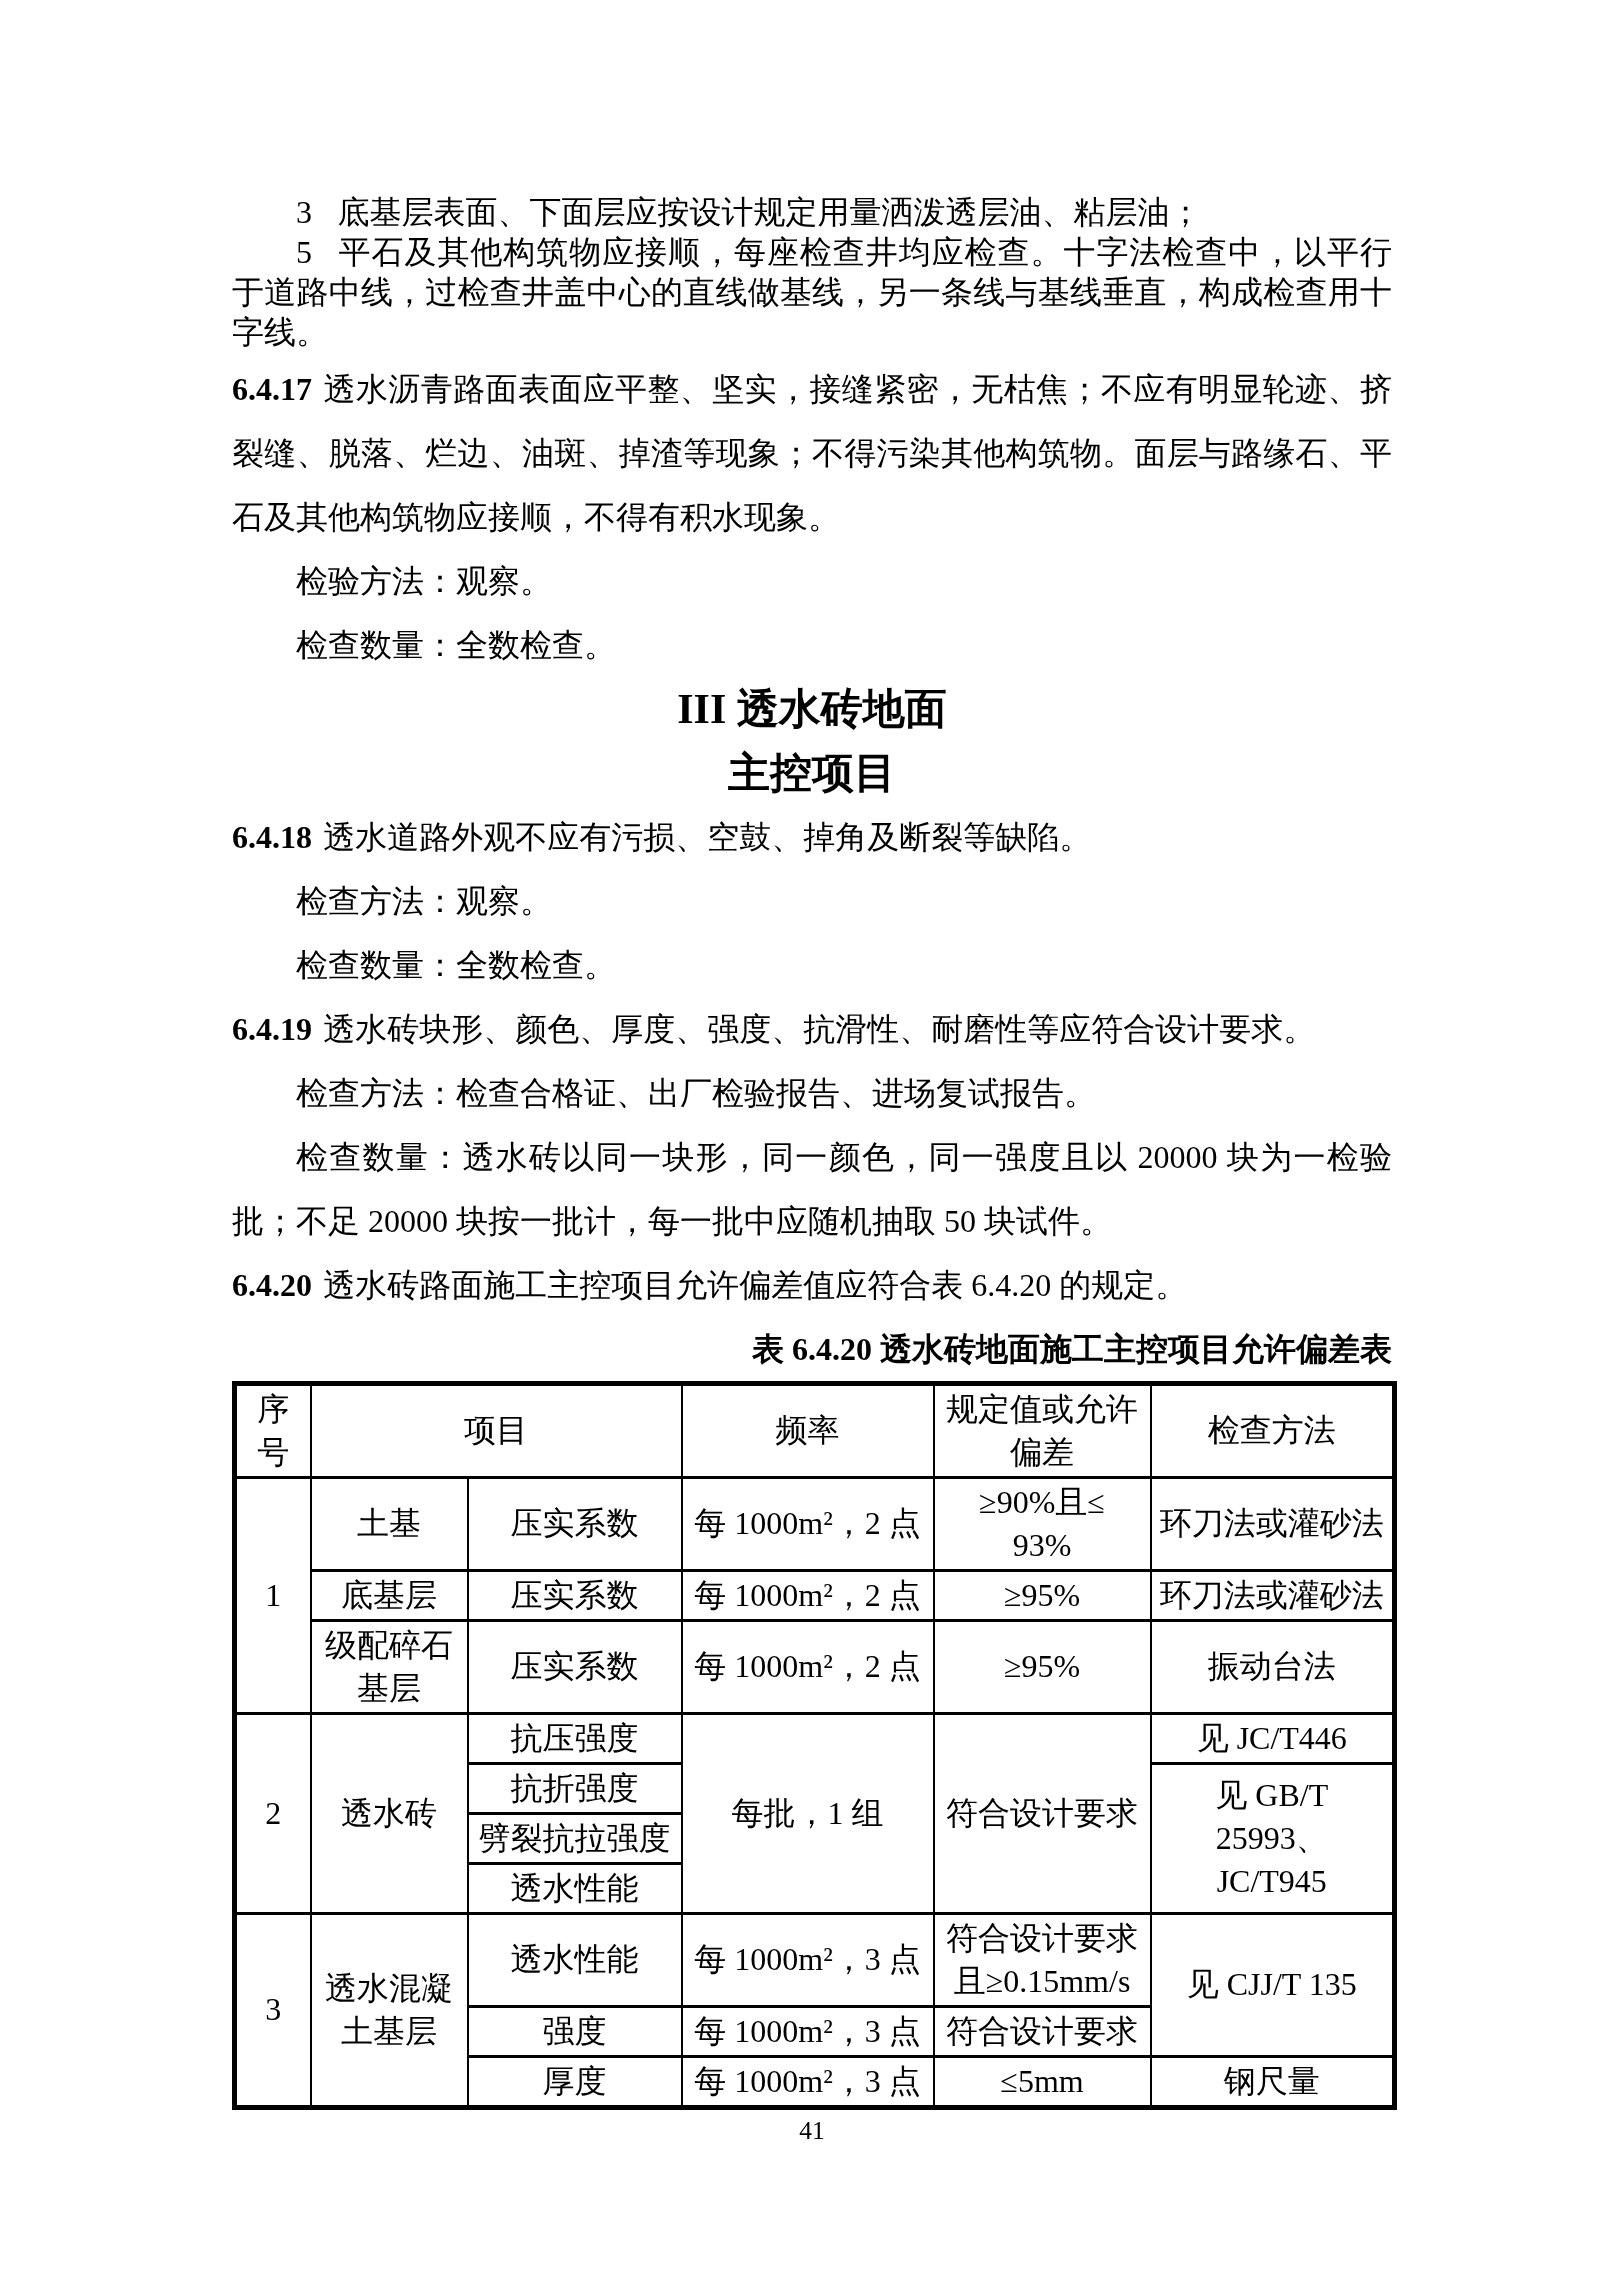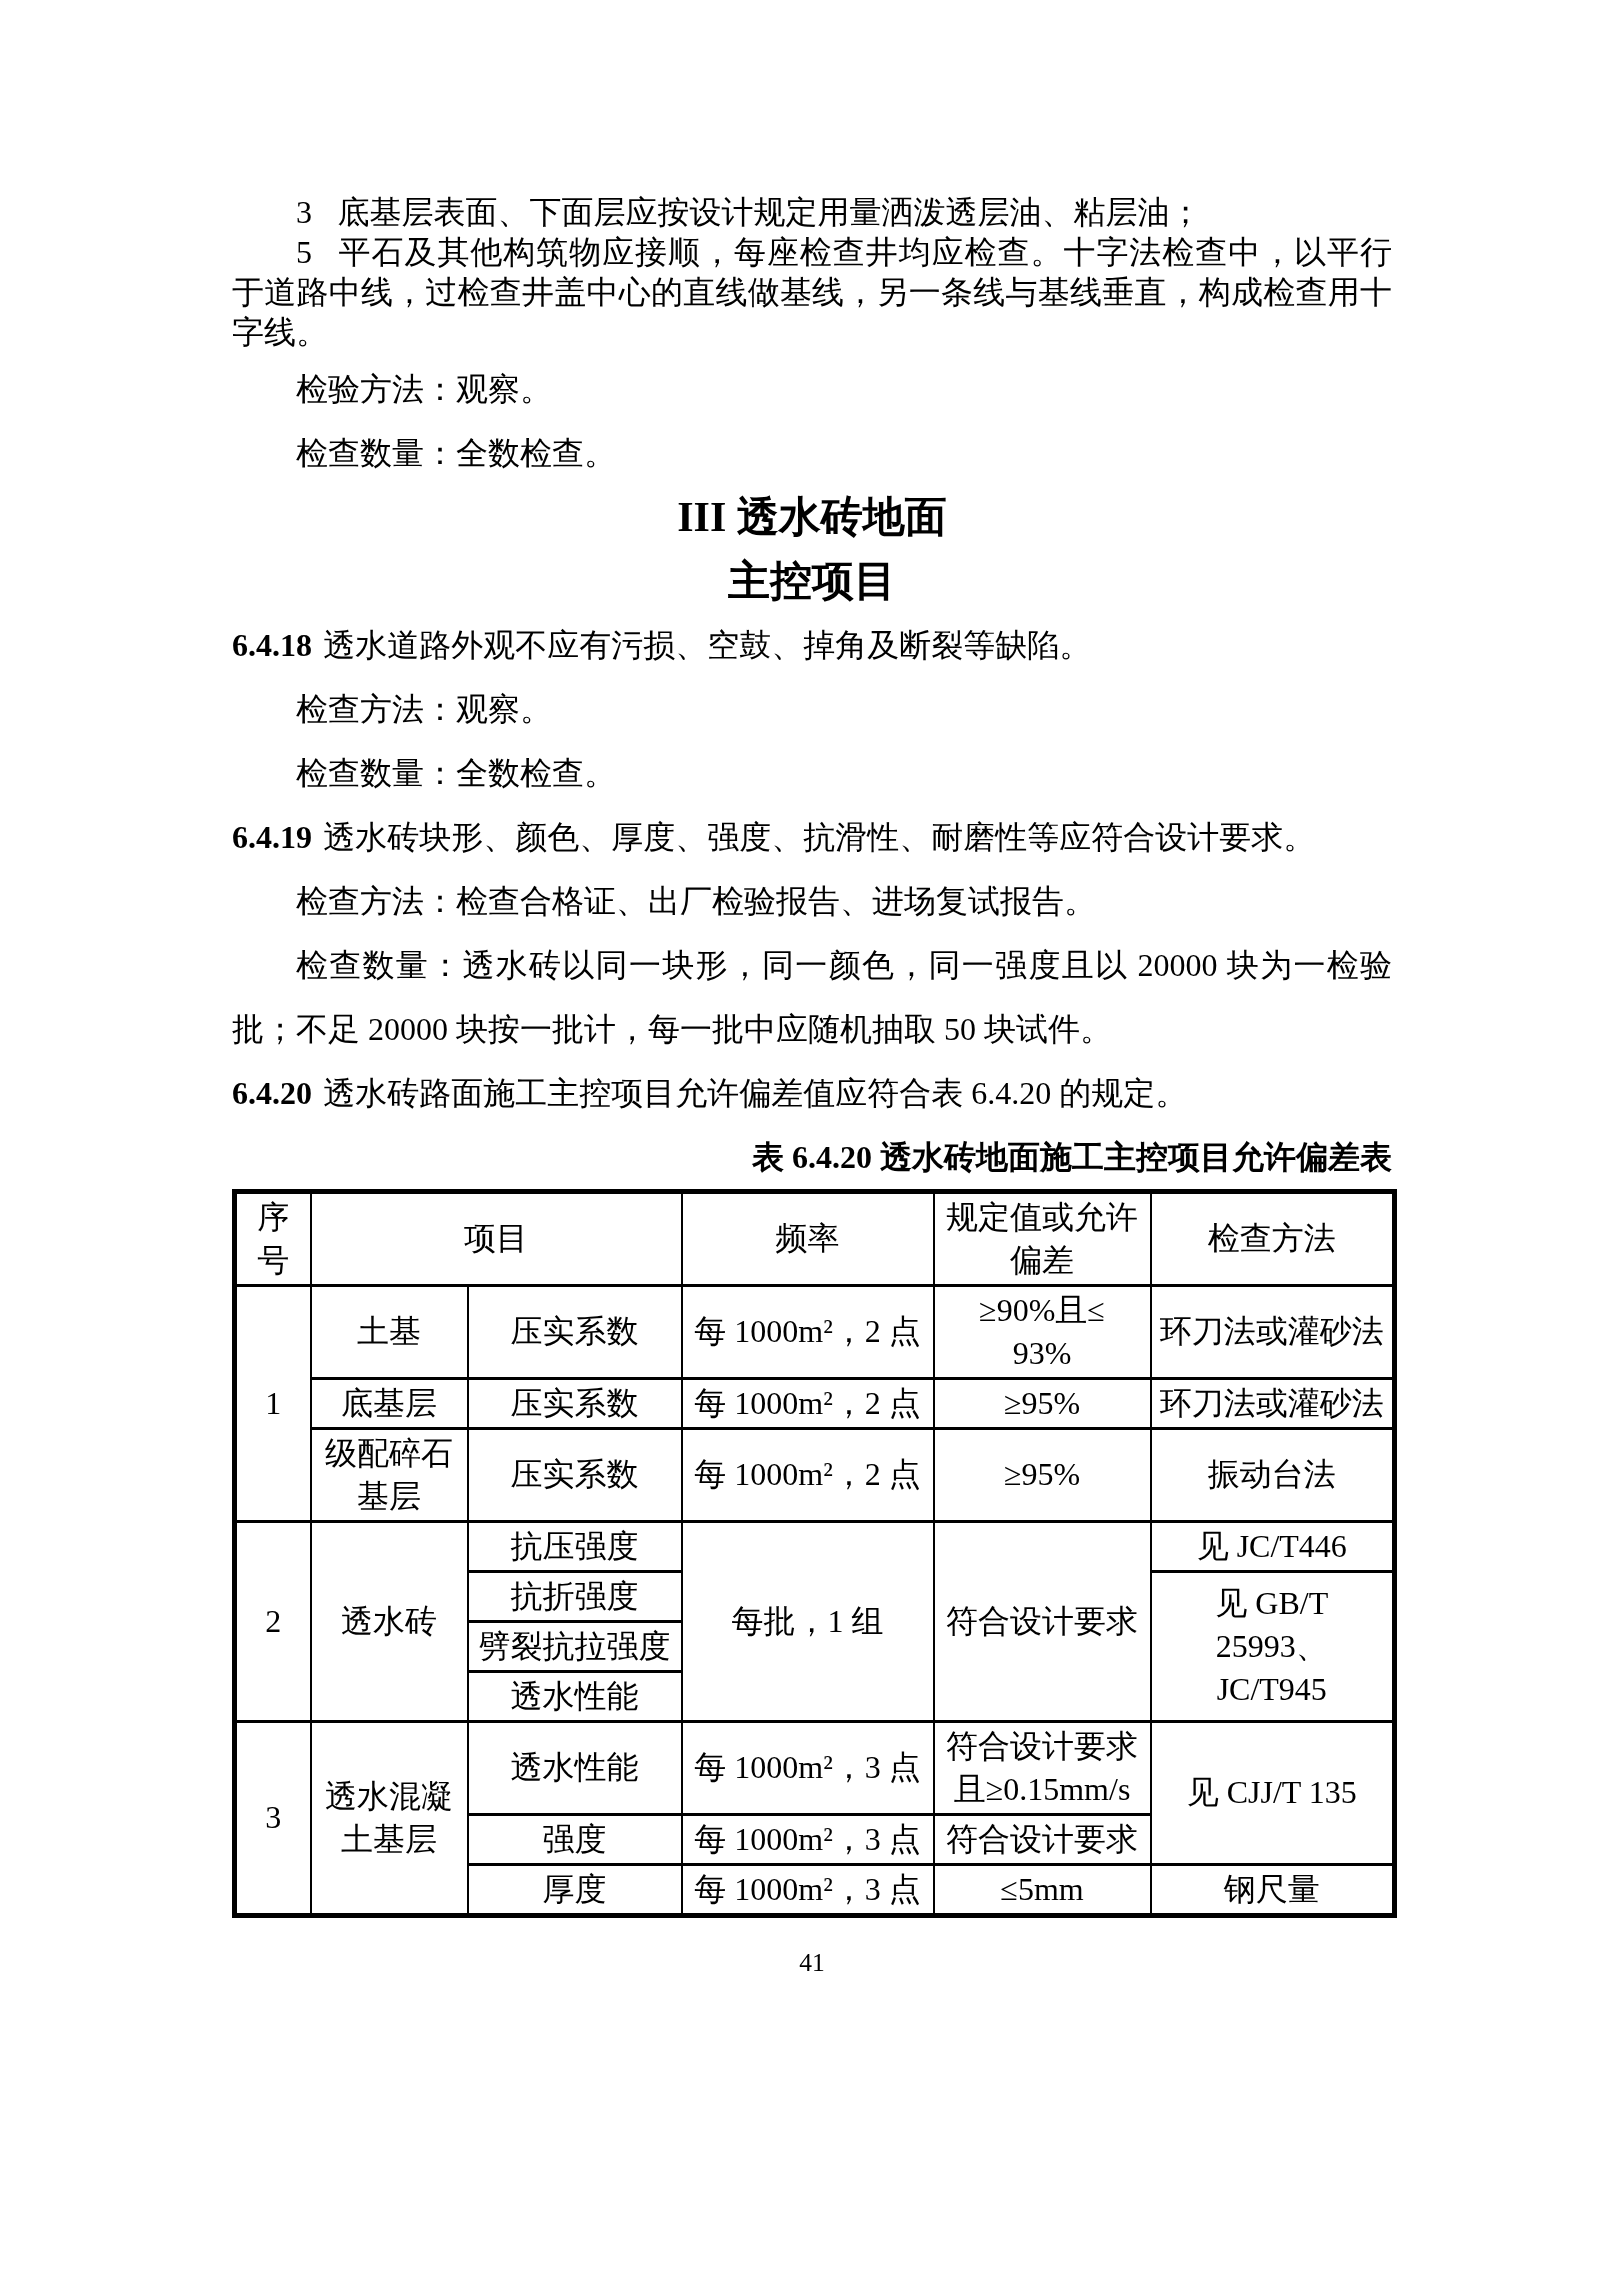--- a/index.html
+++ b/index.html
@@ -59,38 +59,39 @@
   .pre { white-space: pre-line; }
   tr.rh-header { height: 93px; }
   tr.rh-a { height: 85px; }
   tr.rh-b { height: 44px; }
   tr.rh-c { height: 89px; }
   tr.rh-d { height: 44px; }
   tr.rh-d2 { height: 48px; }
   tr.rh-e { height: 83px; }
   tr.rh-f { height: 47px; }
   p.pageno {
-    margin-top: 30px;
+    margin-top: 6px;
     text-align: center;
     font-size: 25.5px;
     line-height: 29px;
   }
 </style>
 </head>
 <body>
 
 <div class="page">
   <div class="content">
 
     <div class="list">
       <p class="li"><span class="num">3</span><span class="litext">底基层表面、下面层应按设计规定用量洒泼透层油、粘层油；</span></p>
       <p class="li"><span class="num">5</span><span class="litext">平石及其他构筑物应接顺，每座检查井均应检查。十字法检查中，以平行于道路中线，过检查井盖中心的直线做基线，另一条线与基线垂直，构成检查用十字线。</span></p>
     </div>
 
     <div class="flow">
+      <p class="clause"><span class="cnum">6.4.17</span><span class="ctext">透水沥青路面表面应平整、坚实，接缝紧密，无枯焦；不应有明显轮迹、挤裂缝、脱落、烂边、油斑、掉渣等现象；不得污染其他构筑物。面层与路缘石、平石及其他构筑物应接顺，不得有积水现象。</span></p>
       <p class="ind">检验方法：观察。</p>
       <p class="ind">检查数量：全数检查。</p>
 
       <h3 class="center">III 透水砖地面</h3>
       <h4 class="center">主控项目</h4>
 
       <p class="clause"><span class="cnum">6.4.18</span><span class="ctext">透水道路外观不应有污损、空鼓、掉角及断裂等缺陷。</span></p>
       <p class="ind">检查方法：观察。</p>
       <p class="ind">检查数量：全数检查。</p>
 

